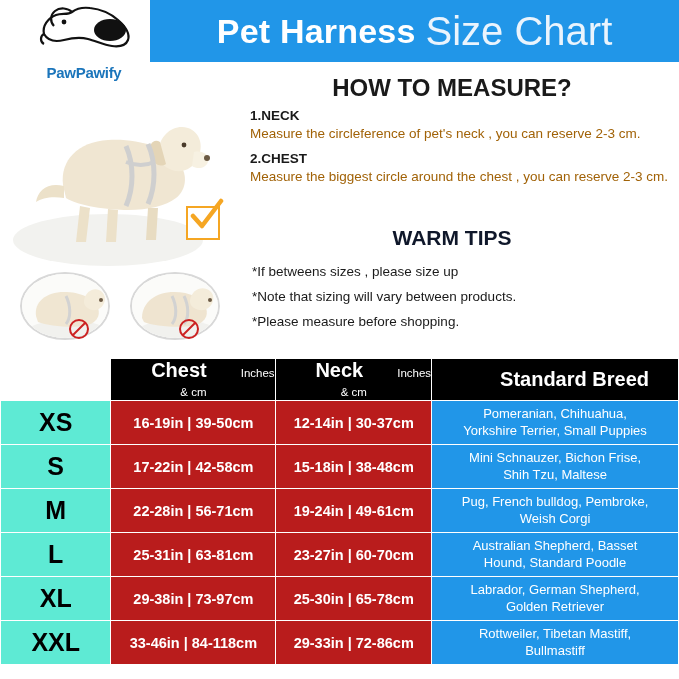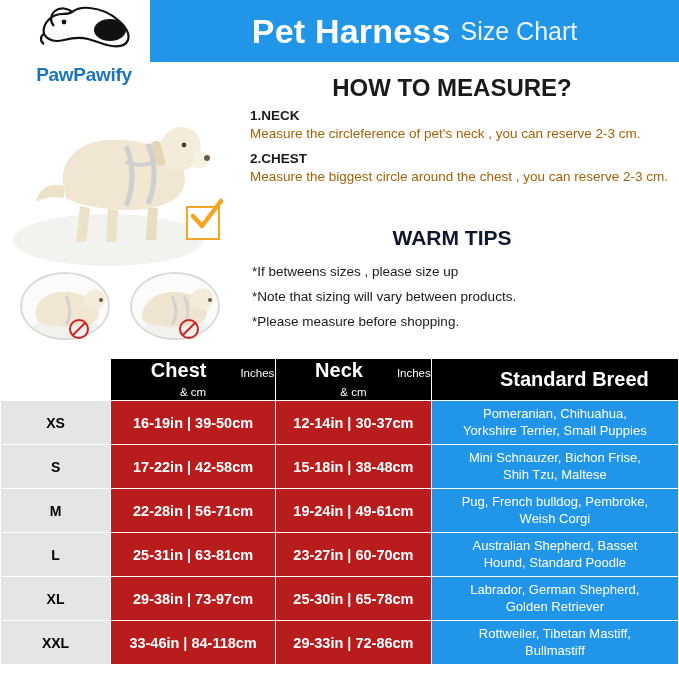--- a/index.html
+++ b/index.html
@@ -35,42 +35,42 @@
     white-space: nowrap;
   }
   .title-bold {
     color: #ffffff;
     font-size: 34px;
     font-weight: bold;
     letter-spacing: 0.2px;
   }
   .title-light {
     color: #eaf4fd;
-    font-size: 25px;
+    font-size: 40px;
     font-weight: 300;
     margin-left: 10px;
   }
 
   
   .logo-wrap {
     position: absolute;
     left: 18px; top: 4px;
     width: 132px; height: 84px;
   }
   .logo-dog {
     position: absolute;
     left: 20px; top: 0px;
     width: 96px; height: 46px;
   }
   .logo-text {
     position: absolute;
     left: 0px; top: 60px;
     width: 132px;
     text-align: center;
-    font-size: 19px;
+    font-size: 15px;
     font-weight: bold;
     color: #1b75bb;
     letter-spacing: -0.3px;
   }
 
   
   .measure-head {
     position: absolute;
     left: 232px; top: 74px;
     width: 440px;
@@ -177,23 +177,23 @@
     margin-left: 39px;
   }
   .th-sub {
     font-size: 11.5px;
     font-weight: normal;
     margin-left: 6px;
     padding-left: 28px;
   }
   .th-corner { background: #ffffff; border: none; }
   .size-cell {
-    background: #e5e5e5;
+    background: #5eead4;
     color: #000000;
-    font-size: 14px;
+    font-size: 25px;
     font-weight: bold;
     text-align: center;
     vertical-align: middle;
     height: 44px;
     border-left: none;
     border-right: 1px solid #ffffff;
     border-top: 1px solid #c9c9c9;
     border-bottom: 1px solid #c9c9c9;
   }
   .val-cell {

